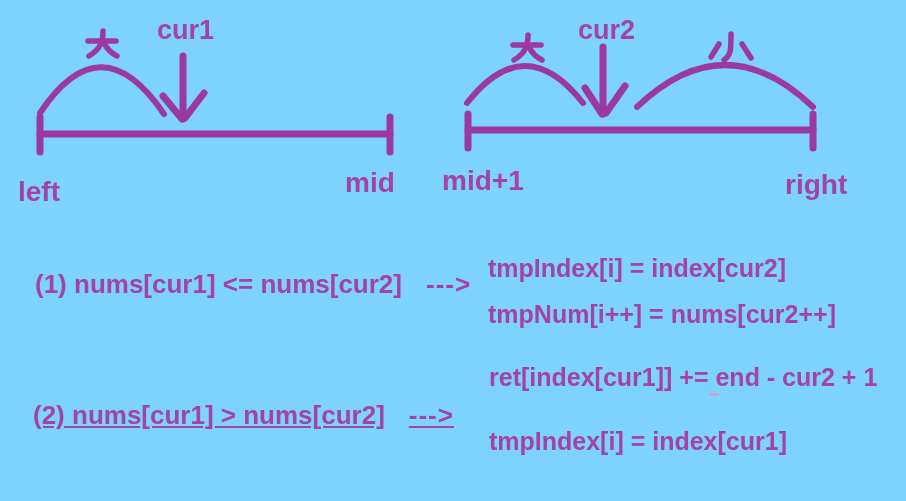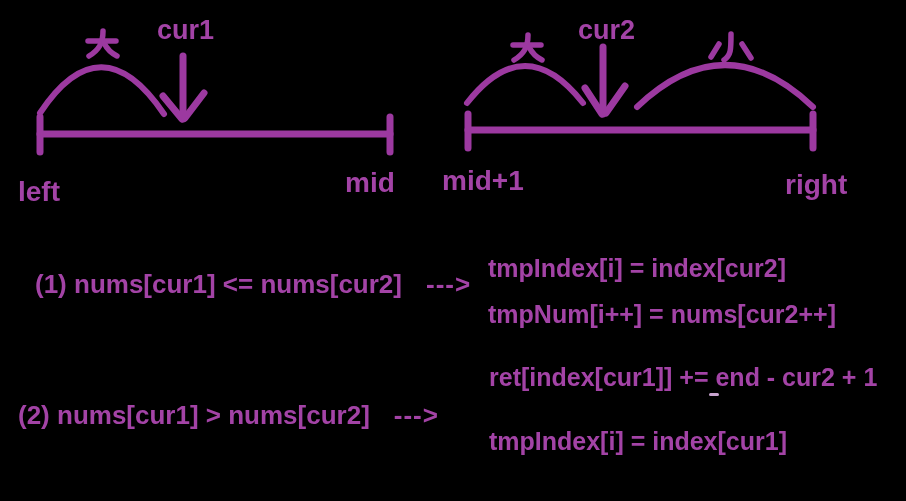--- a/index.html
+++ b/index.html
@@ -5,21 +5,21 @@
   html, body {
     margin: 0;
     padding: 0;
     background: #ffffff;
     font-family: "Liberation Sans", sans-serif;
   }
   .canvas {
     position: relative;
     width: 906px;
     height: 501px;
-    background: #000000;
+    background: #7dd3fc;
     overflow: hidden;
   }
   .abs { position: absolute; }
   svg.sketch { position: absolute; top: 0; }
   svg.sketch path, svg.sketch line {
     fill: none;
     stroke: #9c39a0;
     stroke-linecap: round;
     stroke-linejoin: round;
   }
@@ -107,21 +107,21 @@
   <div class="ink-label lbl-end abs" style="left:442px; top:167px;">mid+1</div>
   <div class="ink-label lbl-end abs" style="left:785px; top:171px;">right</div>
 
   <div class="ink-label formula cond-row abs" style="left:35px; top:271px;">
     <span>(1) nums[cur1] &lt;= nums[cur2]</span>
     <span class="cond-arrow">---&gt;</span>
   </div>
   <div class="ink-label formula-r abs" style="left:488px; top:256px;">tmpIndex[i] = index[cur2]</div>
   <div class="ink-label formula-r abs" style="left:488px; top:302px;">tmpNum[i++] = nums[cur2++]</div>
 
-  <div class="ink-label formula cond-row abs" style="left:18px; top:402px;">
+  <div class="ink-label formula cond-row abs" style="left:33px; top:402px;text-decoration:underline;">
     <span>(2) nums[cur1] &gt; nums[cur2]</span>
     <span class="cond-arrow">---&gt;</span>
   </div>
   <div class="ink-label formula-r abs" style="left:489px; top:365px;">ret[index[cur1]] += end - cur2 + 1</div>
   <div class="stray-dash" style="left:709px; top:393px;"></div>
   <div class="ink-label formula-r abs" style="left:489px; top:413px;margin-top:16px;">tmpIndex[i] = index[cur1]</div>
 
 </div>
 
 </body></html>

